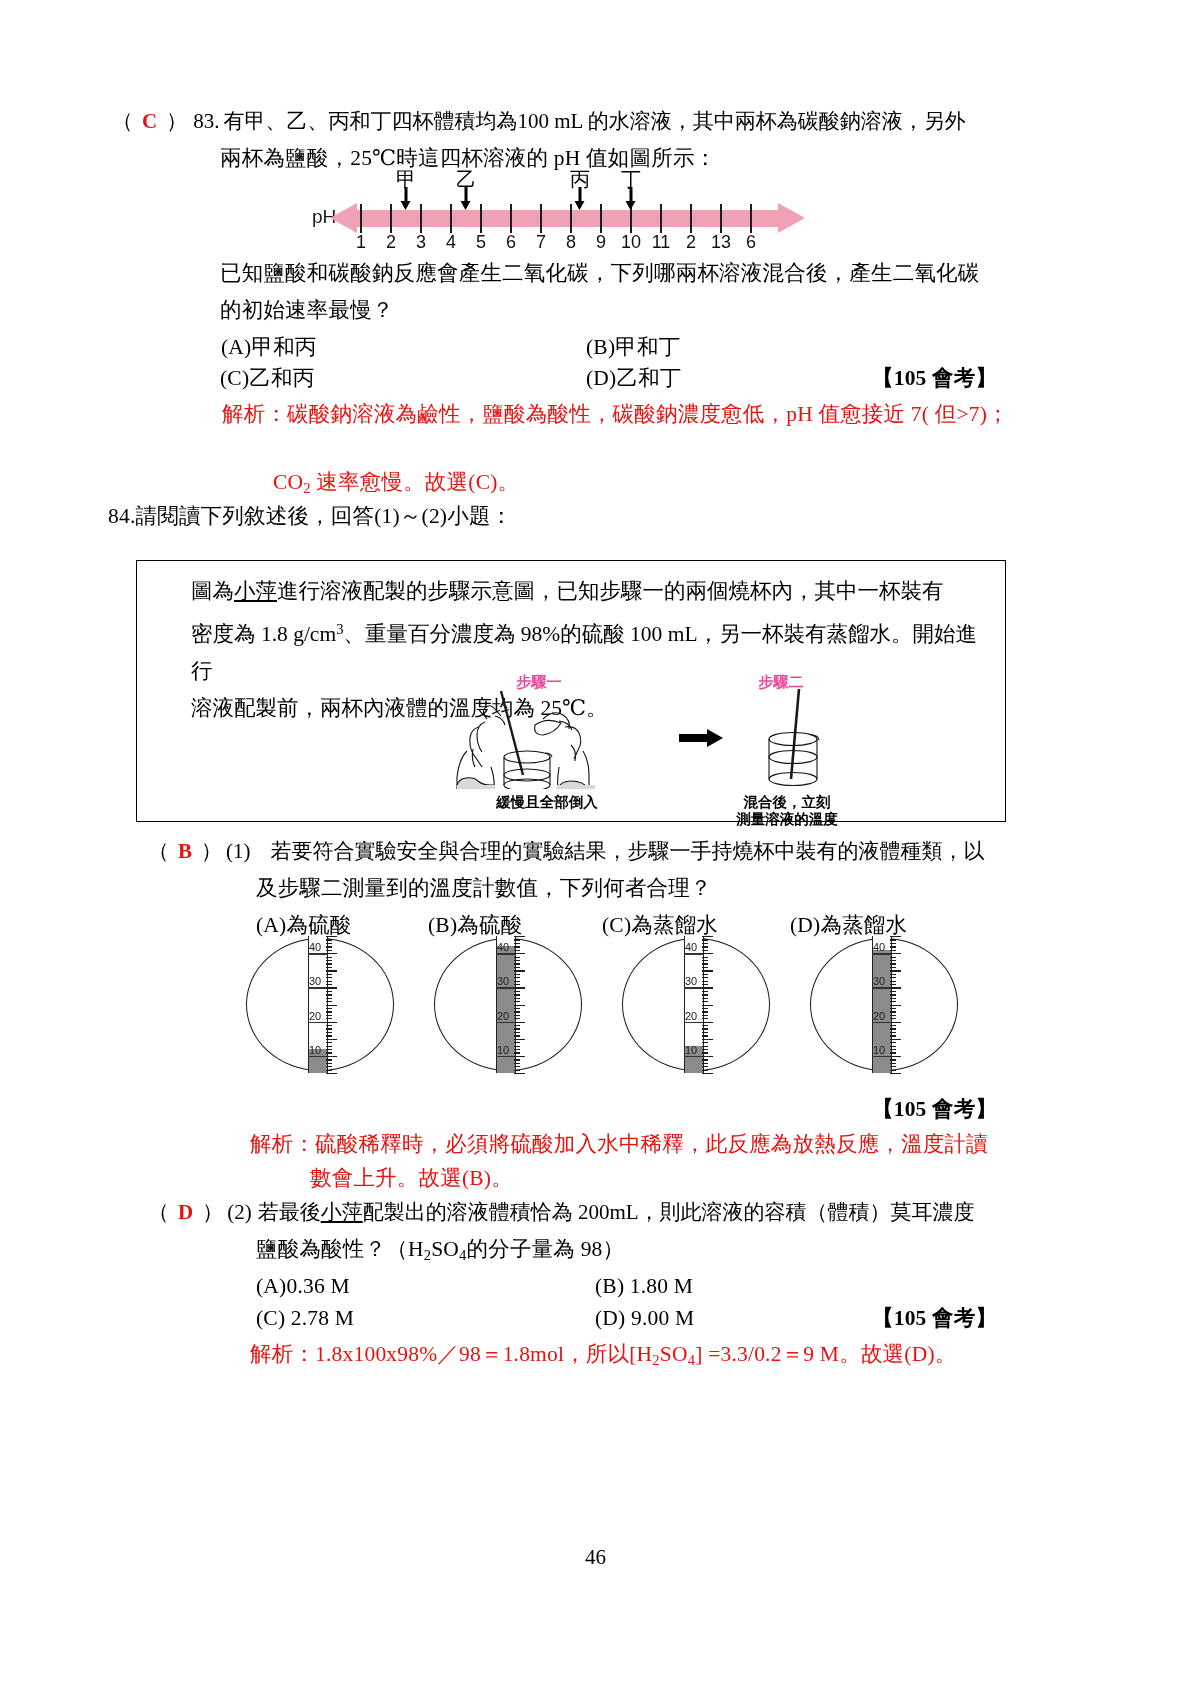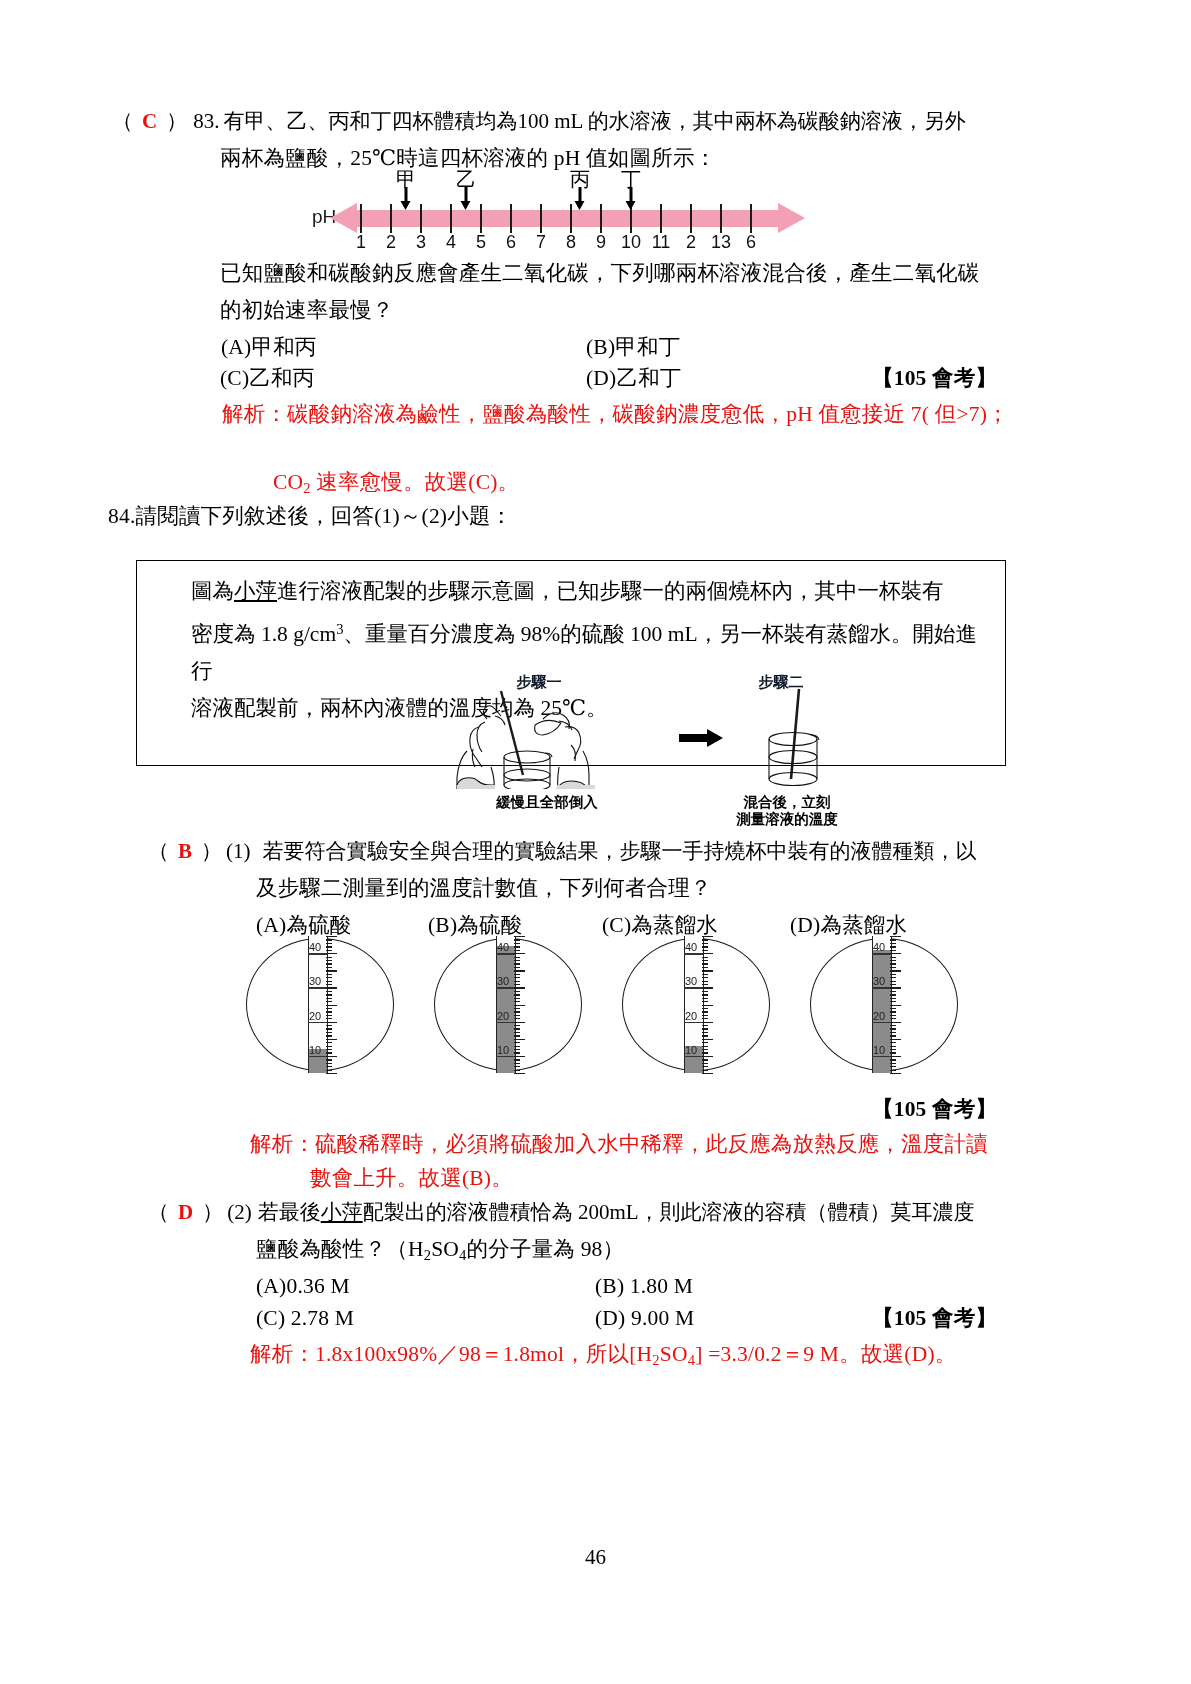--- a/index.html
+++ b/index.html
@@ -118,21 +118,21 @@
     border-top: 9px solid #000;
     transform: translateX(-5.5px);
   }
 
   
   .passage-box {
     position: absolute;
     left: 136px;
     top: 560px;
     width: 870px;
-    height: 206px;
+    height: 262px;
     border: 1.7px solid #000;
     box-sizing: border-box;
   }
   .passage-text {
     position: absolute;
     left: 54px;
     top: 12px;
     width: 790px;
     font-size: 21.5px;
     line-height: 37.5px;
@@ -144,21 +144,21 @@
     left: 250px;
     top: 112px;
     width: 520px;
     height: 146px;
   }
   .step-title {
     position: absolute;
     font-family: "Liberation Sans", sans-serif;
     font-size: 15px;
     font-weight: bold;
-    color: #0f172a;
+    color: #ec4899;
     transform: translateX(-50%);
   }
   .cap {
     position: absolute;
     font-family: "Liberation Sans", sans-serif;
     font-size: 14.5px;
     font-weight: bold;
     color: #000;
     text-align: center;
     transform: translateX(-50%);
@@ -395,21 +395,21 @@
 
       <span class="cap" style="left:160px; top:121px;">緩慢且全部倒入</span>
       <div class="cap" style="left:400px; top:121px;">
         <div>混合後，立刻</div>
         <div>測量溶液的溫度</div>
       </div>
     </div>
   </div>
 
   <div class="qrow" style="left:148px; top:833px;">
-    <span>（</span><span class="redmark" style="padding:0 9px;">B</span><span>）</span><span style="padding-left:4px;">(1)</span><span style="padding-left:12px;">若要符合實驗安全與合理的實驗結果，步驟一手持燒杯中裝有的液體種類，以</span>
+    <span>（</span><span class="redmark" style="padding:0 9px;">B</span><span>）</span><span style="padding-left:4px;">(1)</span><span style="padding-left:20px;">若要符合實驗安全與合理的實驗結果，步驟一手持燒杯中裝有的液體種類，以</span>
   </div>
   <div class="blk" style="left:256px; top:870px;">及步驟二測量到的溫度計數值，下列何者合理？</div>
 
   <div class="blk" style="left:256px; top:907px;">
     <span>(A)</span><span>為硫酸</span>
   </div>
   <div class="blk" style="left:428px; top:907px;">
     <span>(B)</span><span>為硫酸</span>
   </div>
   <div class="blk" style="left:602px; top:907px;">

